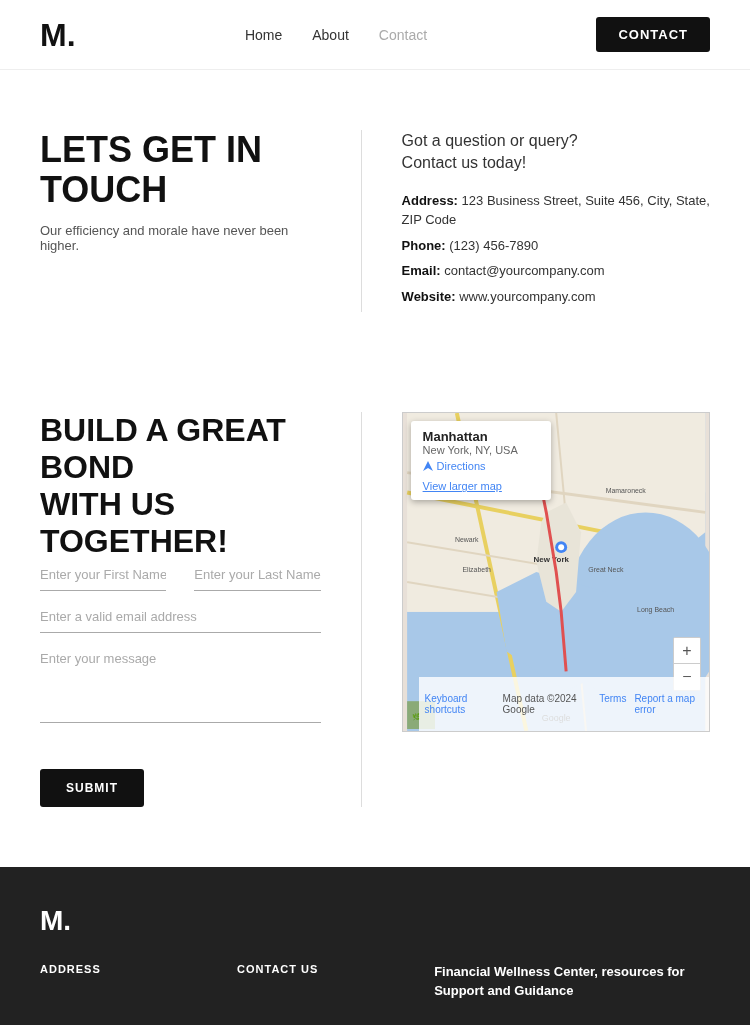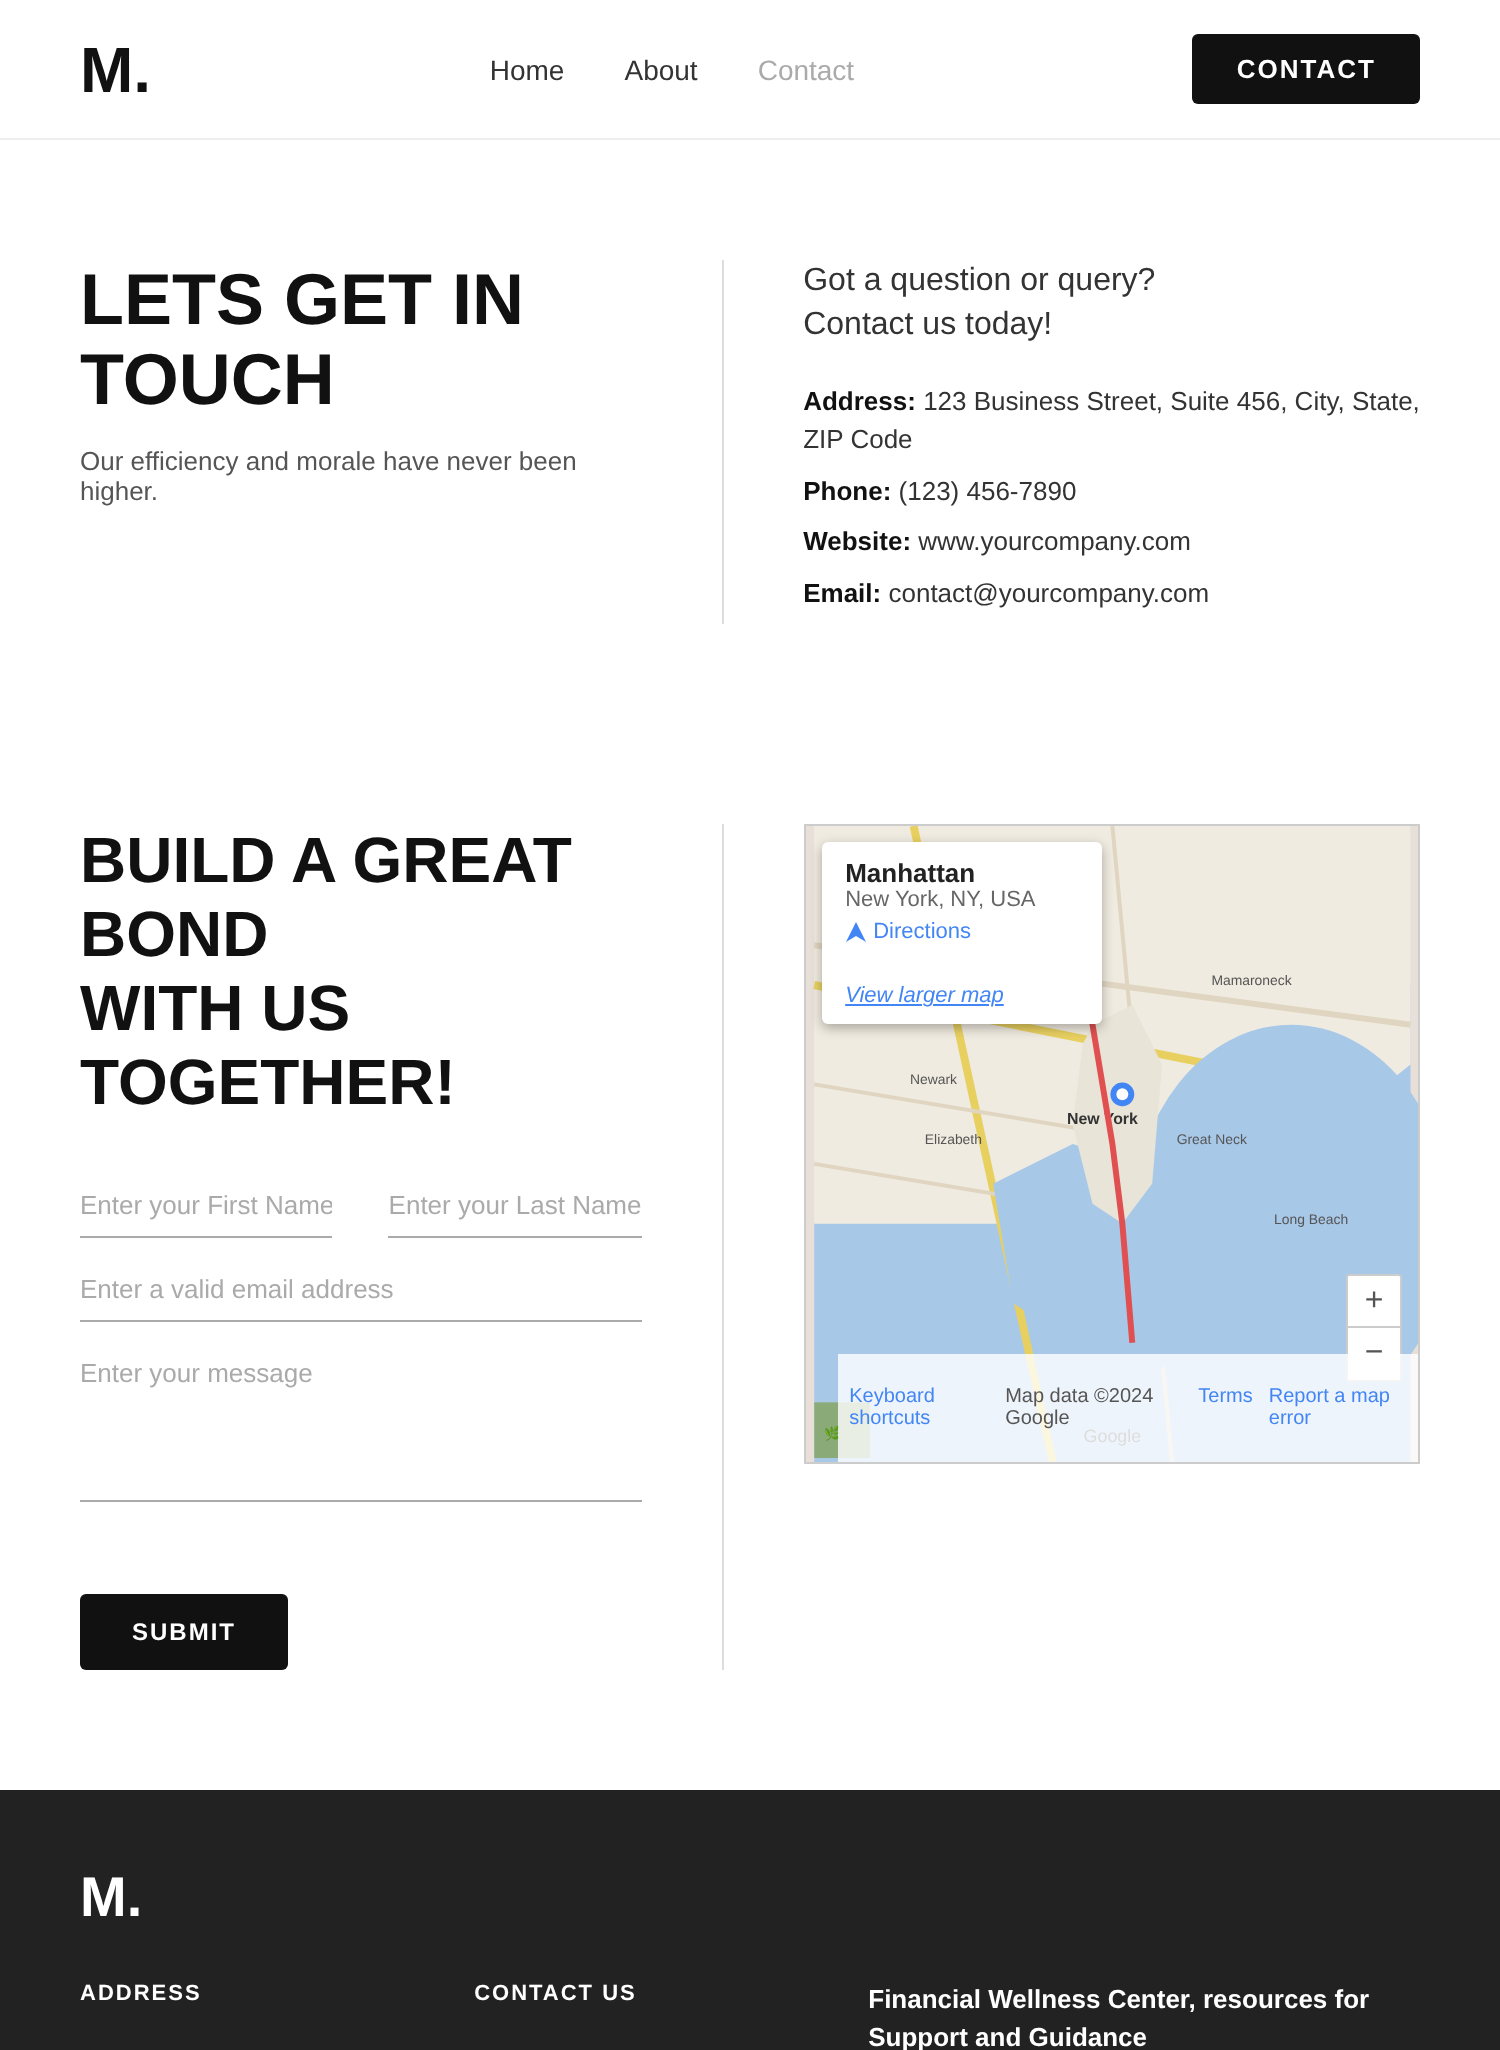--- a/index.html
+++ b/index.html
@@ -92,21 +92,20 @@
       border-right: 1px solid #ddd;
     }
     .build-right {
       width: 52%;
       padding-left: 40px;
     }
     .build-title {
       font-size: 32px;
       font-weight: 900;
       line-height: 1.15;
-      margin-bottom: 28px;
       color: #111;
     }
     .form-row {
       display: flex;
       gap: 28px;
       margin-bottom: 10px;
     }
     .form-input {
       width: 100%;
       border: none;
@@ -179,21 +178,21 @@
       background: #fff;
       border-radius: 3px;
       padding: 8px 12px;
       font-size: 12px;
       box-shadow: 0 2px 6px rgba(0,0,0,0.3);
       min-width: 140px;
     }
     .map-popup .place-name { font-weight: bold; font-size: 13px; color: #222; }
     .map-popup .place-sub { color: #666; font-size: 11px; margin-bottom: 4px; }
     .map-popup .directions { color: #4285f4; font-size: 11px; cursor: pointer; display: flex; align-items: center; gap: 4px; }
-    .map-popup .view-larger { color: #4285f4; font-size: 11px; cursor: pointer; display: block; margin-top: 20px; font-style: italic; }
+    .map-popup .view-larger { color: #4285f4; font-size: 11px; cursor: pointer; display: block; margin-top: 8px; }
     .map-controls {
       position: absolute;
       right: 8px;
       bottom: 40px;
       display: flex;
       flex-direction: column;
       background: #fff;
       border: 1px solid #ccc;
       border-radius: 2px;
       overflow: hidden;
@@ -292,26 +291,26 @@
     <div class="contact-info-block">
       <p>
         <strong>Address:</strong>
         <span>123 Business Street, Suite 456, City, State, ZIP Code</span>
       </p>
       <p>
         <strong>Phone:</strong>
         <span>(123) 456-7890</span>
       </p>
       <p>
+        <strong>Email:</strong>
+        <span>contact@yourcompany.com</span>
+      </p>
+      <p>
         <strong>Website:</strong>
         <span>www.yourcompany.com</span>
-      </p>
-      <p>
-        <strong>Email:</strong>
-        <span>contact@yourcompany.com</span>
       </p>
     </div>
   </div>
 </section>
 
 <section class="build-section">
   <div class="build-left">
     <h2 class="build-title">
       <span>BUILD A GREAT BOND</span><br>
       <span>WITH US TOGETHER!</span>

